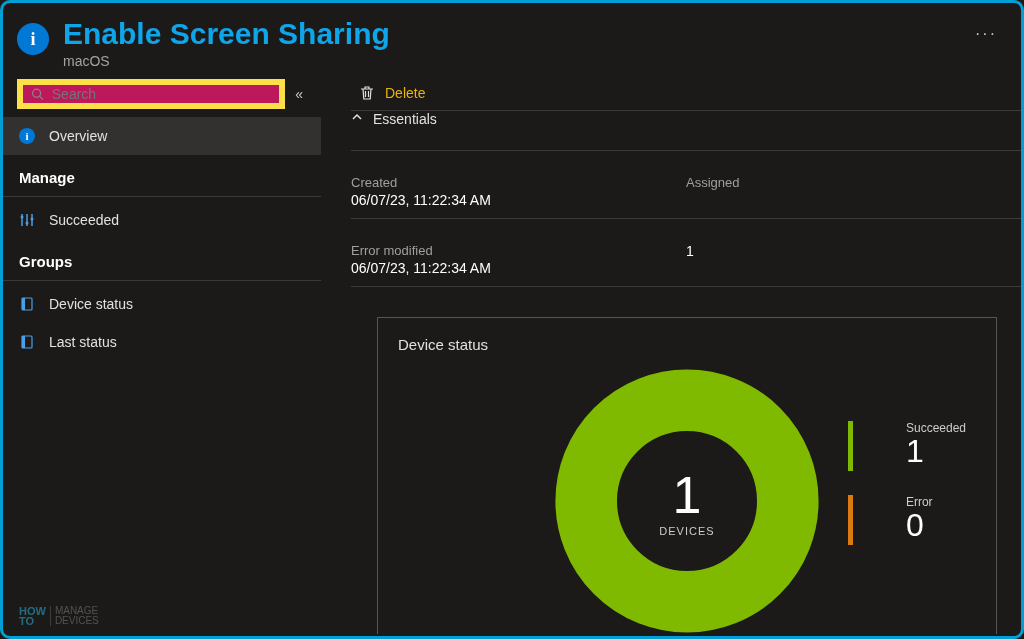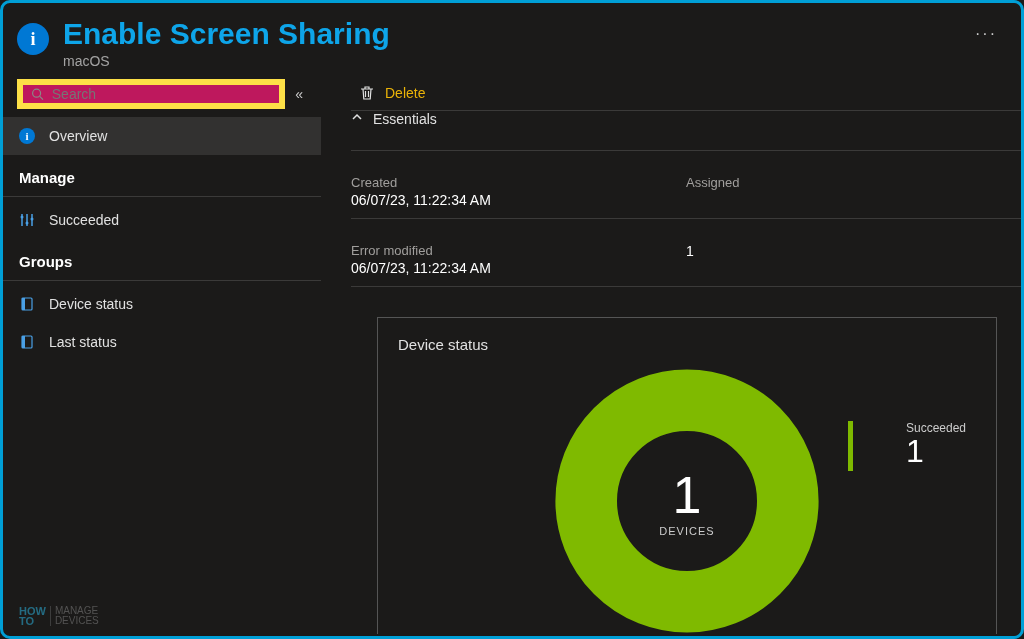--- a/index.html
+++ b/index.html
@@ -228,20 +228,27 @@
           </div>
         </div>
         <div class="legend">
           <div class="legend-item">
             <div class="legend-bar" style="background:#7fba00"></div>
             <div class="legend-text">
               <div class="lname">Succeeded</div>
               <div class="lval">1</div>
             </div>
           </div>
+          <div class="legend-item">
+            <div class="legend-bar" style="background:#d97b0d"></div>
+            <div class="legend-text">
+              <div class="lname">Error</div>
+              <div class="lval">0</div>
+            </div>
+          </div>
         </div>
       </div>
     </div>
   </div>
 </div>
 
 <div class="watermark">
   <div class="wm-how">
     <div>HOW</div>
     <div>TO</div>

